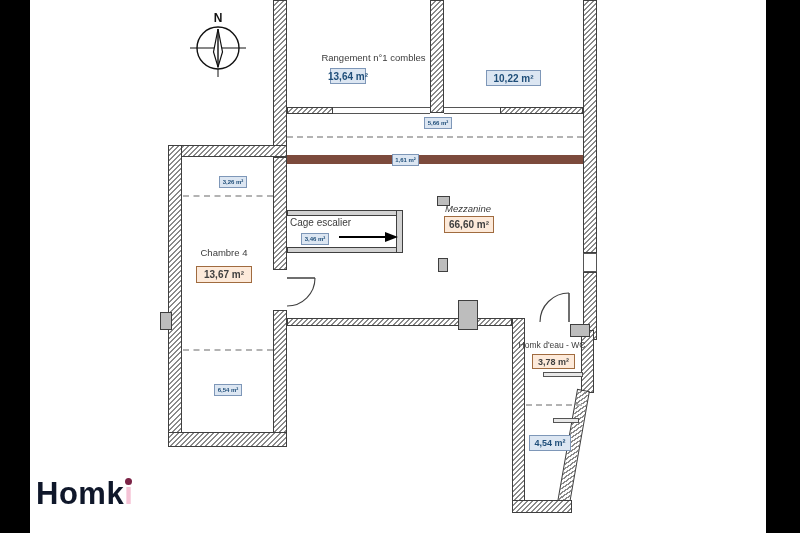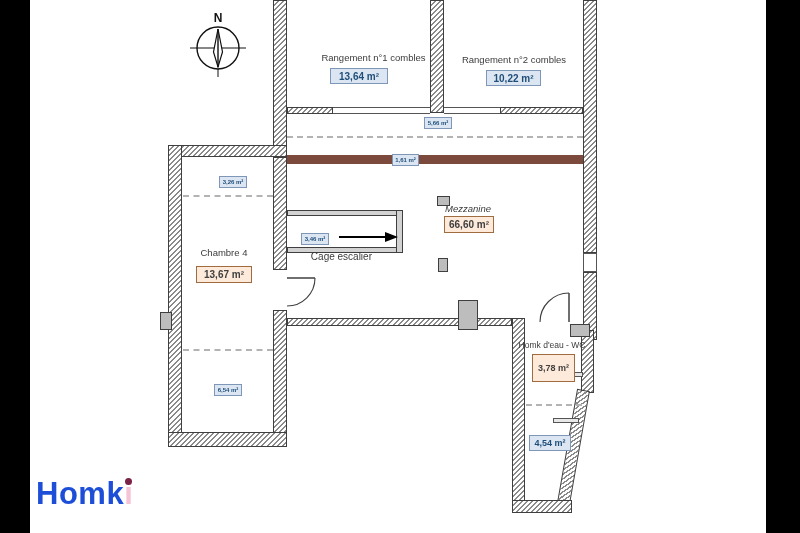--- a/index.html
+++ b/index.html
@@ -98,40 +98,39 @@
   </svg>
   <svg style="left:538px; top:291px;" width="33" height="33">
     <line x1="31" y1="31" x2="31" y2="2" stroke="#3f3f3f" stroke-width="1.5"></line>
     <path d="M31,2 A29,29 0 0 0 2,31" fill="none" stroke="#3f3f3f" stroke-width="1.1"></path>
   </svg>
 
   <div class="fixture" style="left:543px; top:372px; width:40px; height:5px;"></div>
   <div class="fixture" style="left:553px; top:418px; width:26px; height:5px;"></div>
 
   <div class="room-name" style="left:277px; top:52px; width:193px;">Rangement n°1 combles</div>
-  <div class="badge blue" style="left:330px; top:68px; width:58px; height:16px;">13,64 m²</div>
+  <div class="badge blue" style="left:330px; top:68px; width:36px; height:16px;">13,64 m²</div>
 
-  <div class="room-name" style="left:434px; top:54px; width:160px;">Rangement n°2 combles</div>
   <div class="badge blue" style="left:486px; top:70px; width:55px; height:16px;">10,22 m²</div>
 
   <div class="badge blue tiny" style="left:424px; top:117px; width:28px; height:12px;">5,66 m²</div>
   <div class="badge blue tiny" style="left:392px; top:154px; width:27px; height:12px;">1,61 m²</div>
   <div class="badge blue tiny" style="left:219px; top:176px; width:28px; height:12px;">3,26 m²</div>
 
   <div class="room-name" style="left:174px; top:247px; width:100px;">Chambre 4</div>
   <div class="badge orange" style="left:196px; top:266px; width:56px; height:17px;">13,67 m²</div>
   <div class="badge blue tiny" style="left:214px; top:384px; width:28px; height:12px;">6,54 m²</div>
 
-  <div class="room-name" style="left:290px; top:217px; width:82px; text-align:right; font-size:10px;margin-top:34px;">Cage escalier</div>
+  <div class="room-name" style="left:290px; top:217px; width:82px; text-align:left; font-size:10px;">Cage escalier</div>
   <div class="badge blue tiny" style="left:301px; top:233px; width:28px; height:12px;">3,46 m²</div>
 
   <div class="room-name" style="left:428px; top:203px; width:80px;font-style:italic;">Mezzanine</div>
   <div class="badge orange" style="left:444px; top:216px; width:50px; height:17px;">66,60 m²</div>
 
   <div class="room-name" style="left:506px; top:340px; width:92px; font-size:8.5px;">Homk d'eau - WC</div>
-  <div class="badge orange" style="left:532px; top:354px; width:43px; height:28px; font-size:9px;">3,78 m²</div>
+  <div class="badge orange" style="left:532px; top:354px; width:43px; height:15px; font-size:9px;">3,78 m²</div>
   <div class="badge blue" style="left:529px; top:435px; width:42px; height:16px; font-size:9px;">4,54 m²</div>
 
   <div class="logo">
-    <span style="color:#1d4ed8;">Homk</span><span class="stem" style="color:#f5c3d6;"><span>i</span><span class="dot" style="background:#7b2346;"></span></span>
+    <span style="color:#0f172a;">Homk</span><span class="stem" style="color:#f5c3d6;"><span>i</span><span class="dot" style="background:#7b2346;"></span></span>
   </div>
 
 </div>
 
 </body></html>

